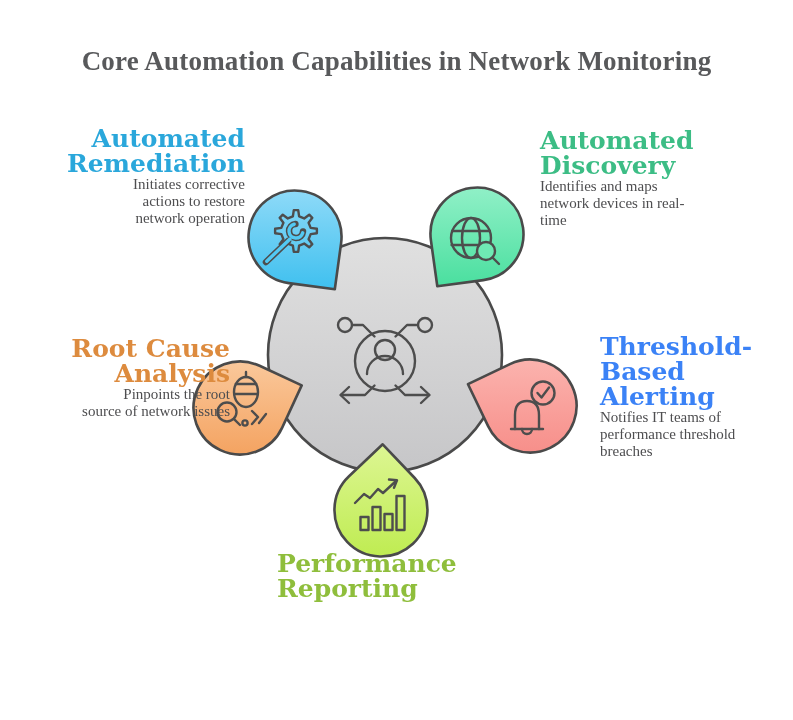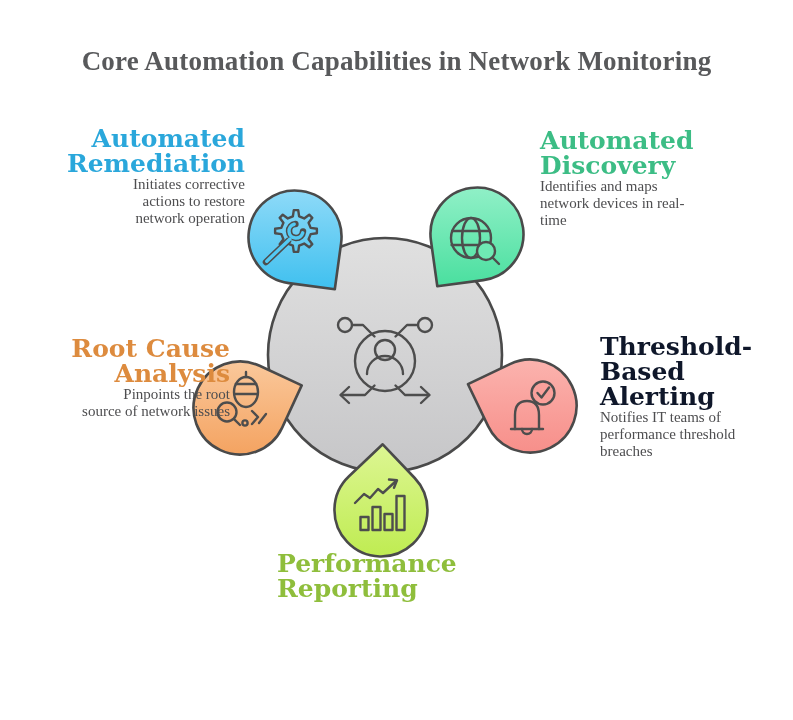--- a/index.html
+++ b/index.html
@@ -138,21 +138,21 @@
   </div>
 
   <div class="cap cap-rootcause">
     <div class="cap-title" style="color: rgb(221, 139, 62);">Root Cause
 Analysis</div>
     <div class="cap-desc">Pinpoints the root
 source of network issues</div>
   </div>
 
   <div class="cap cap-alerting">
-    <div class="cap-title" style="color: #0f172a;">Threshold-
+    <div class="cap-title" style="color: #3b82f6;">Threshold-
 Based Alerting</div>
     <div class="cap-desc">Notifies IT teams of
 performance threshold
 breaches</div>
   </div>
 
   <div class="cap cap-reporting">
     <div class="cap-title" style="color: rgb(143, 190, 60);">Performance
 Reporting</div>
   </div>

